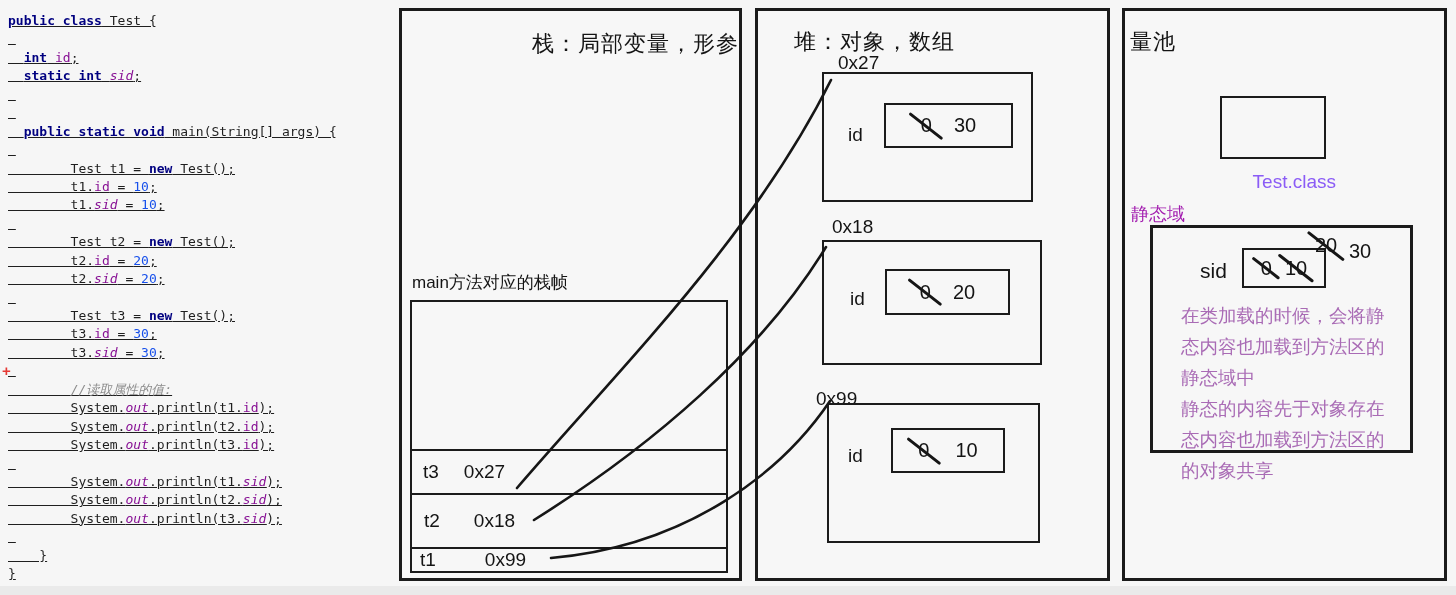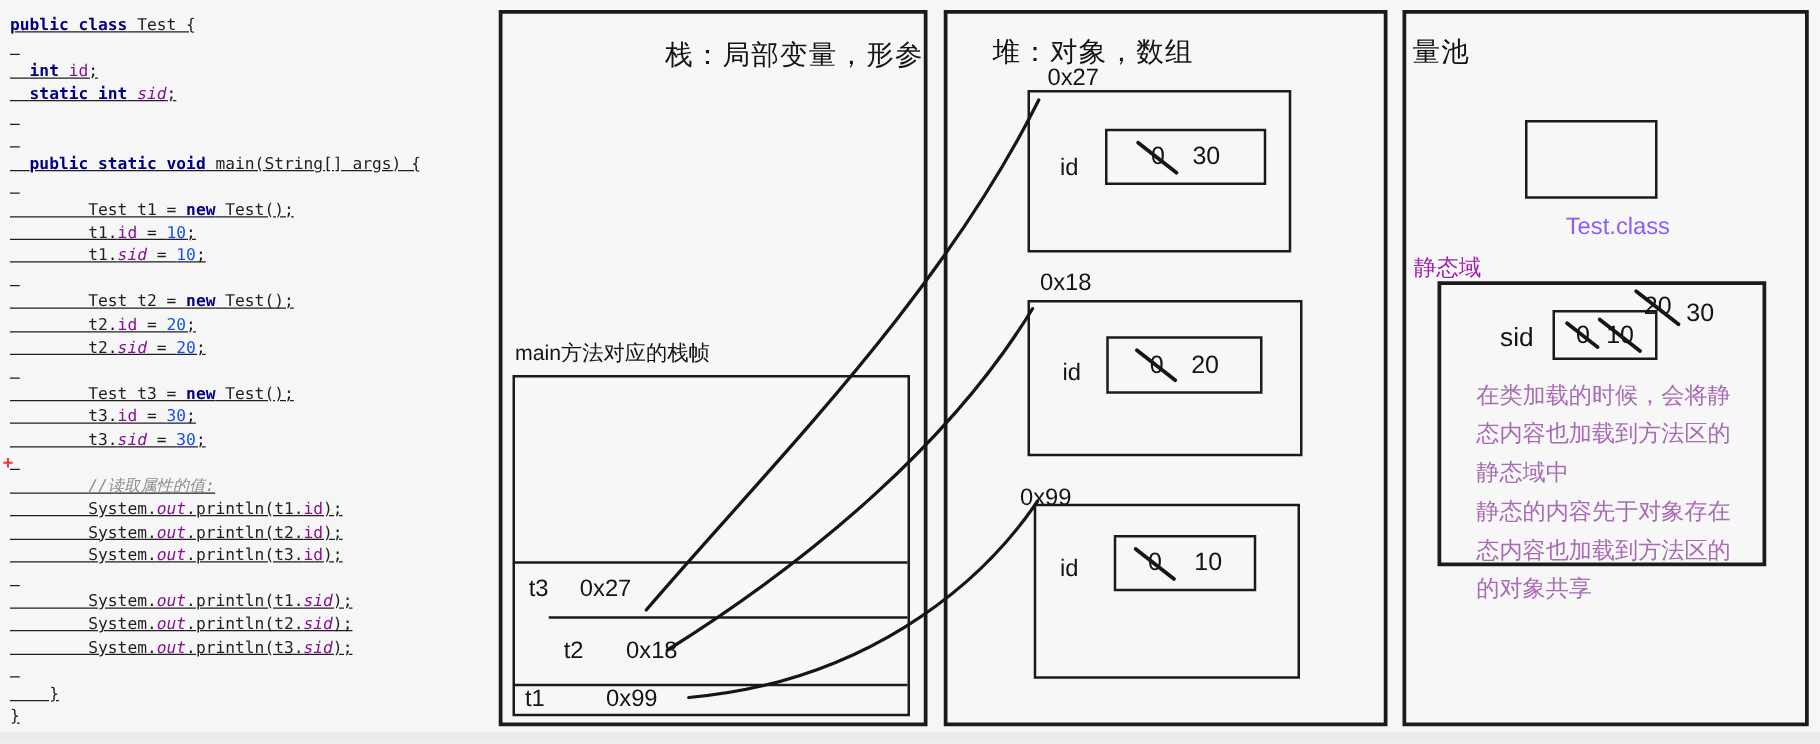--- a/index.html
+++ b/index.html
@@ -25,21 +25,21 @@
   .panel-title { font-size:22px; color:#141414; letter-spacing:1px; }
 
   .stack-panel { left:399px; width:343px; }
   .stack-title { position:absolute; left:0; right:0; top:18px; text-align:right; padding-left:26px; }
   .frame-label { position:absolute; left:10px; top:260px; font-size:17px; color:#141414; }
   .frame-box { position:absolute; left:8px; top:289px; width:318px; height:273px;
                border:2.5px solid #1b1b1b; display:flex; flex-direction:column; }
   .frame-empty { height:151px; }
   .frame-row { border-top:2.5px solid #1b1b1b; display:flex; align-items:center; font-size:19px; color:#141414; }
   .row-t3 { height:45px; padding-left:11px; }
-  .row-t2 { height:56px; padding-left:12px;margin-left:27px; }
+  .row-t2 { height:56px; padding-left:12px; }
   .row-t1 { flex:1; padding-left:8px; }
   .row-t3 .addr { margin-left:25px; }
   .row-t2 .addr { margin-left:34px; }
   .row-t1 .addr { margin-left:49px; }
 
   .heap-panel { left:755px; width:355px;text-align:center; }
   .heap-title { position:absolute; left:36px; top:16px; }
   .heap-obj { position:absolute; }
   .obj-addr { position:absolute; font-size:19px; color:#141414; }
   .obj-box { position:absolute; border:2.5px solid #1b1b1b; }

